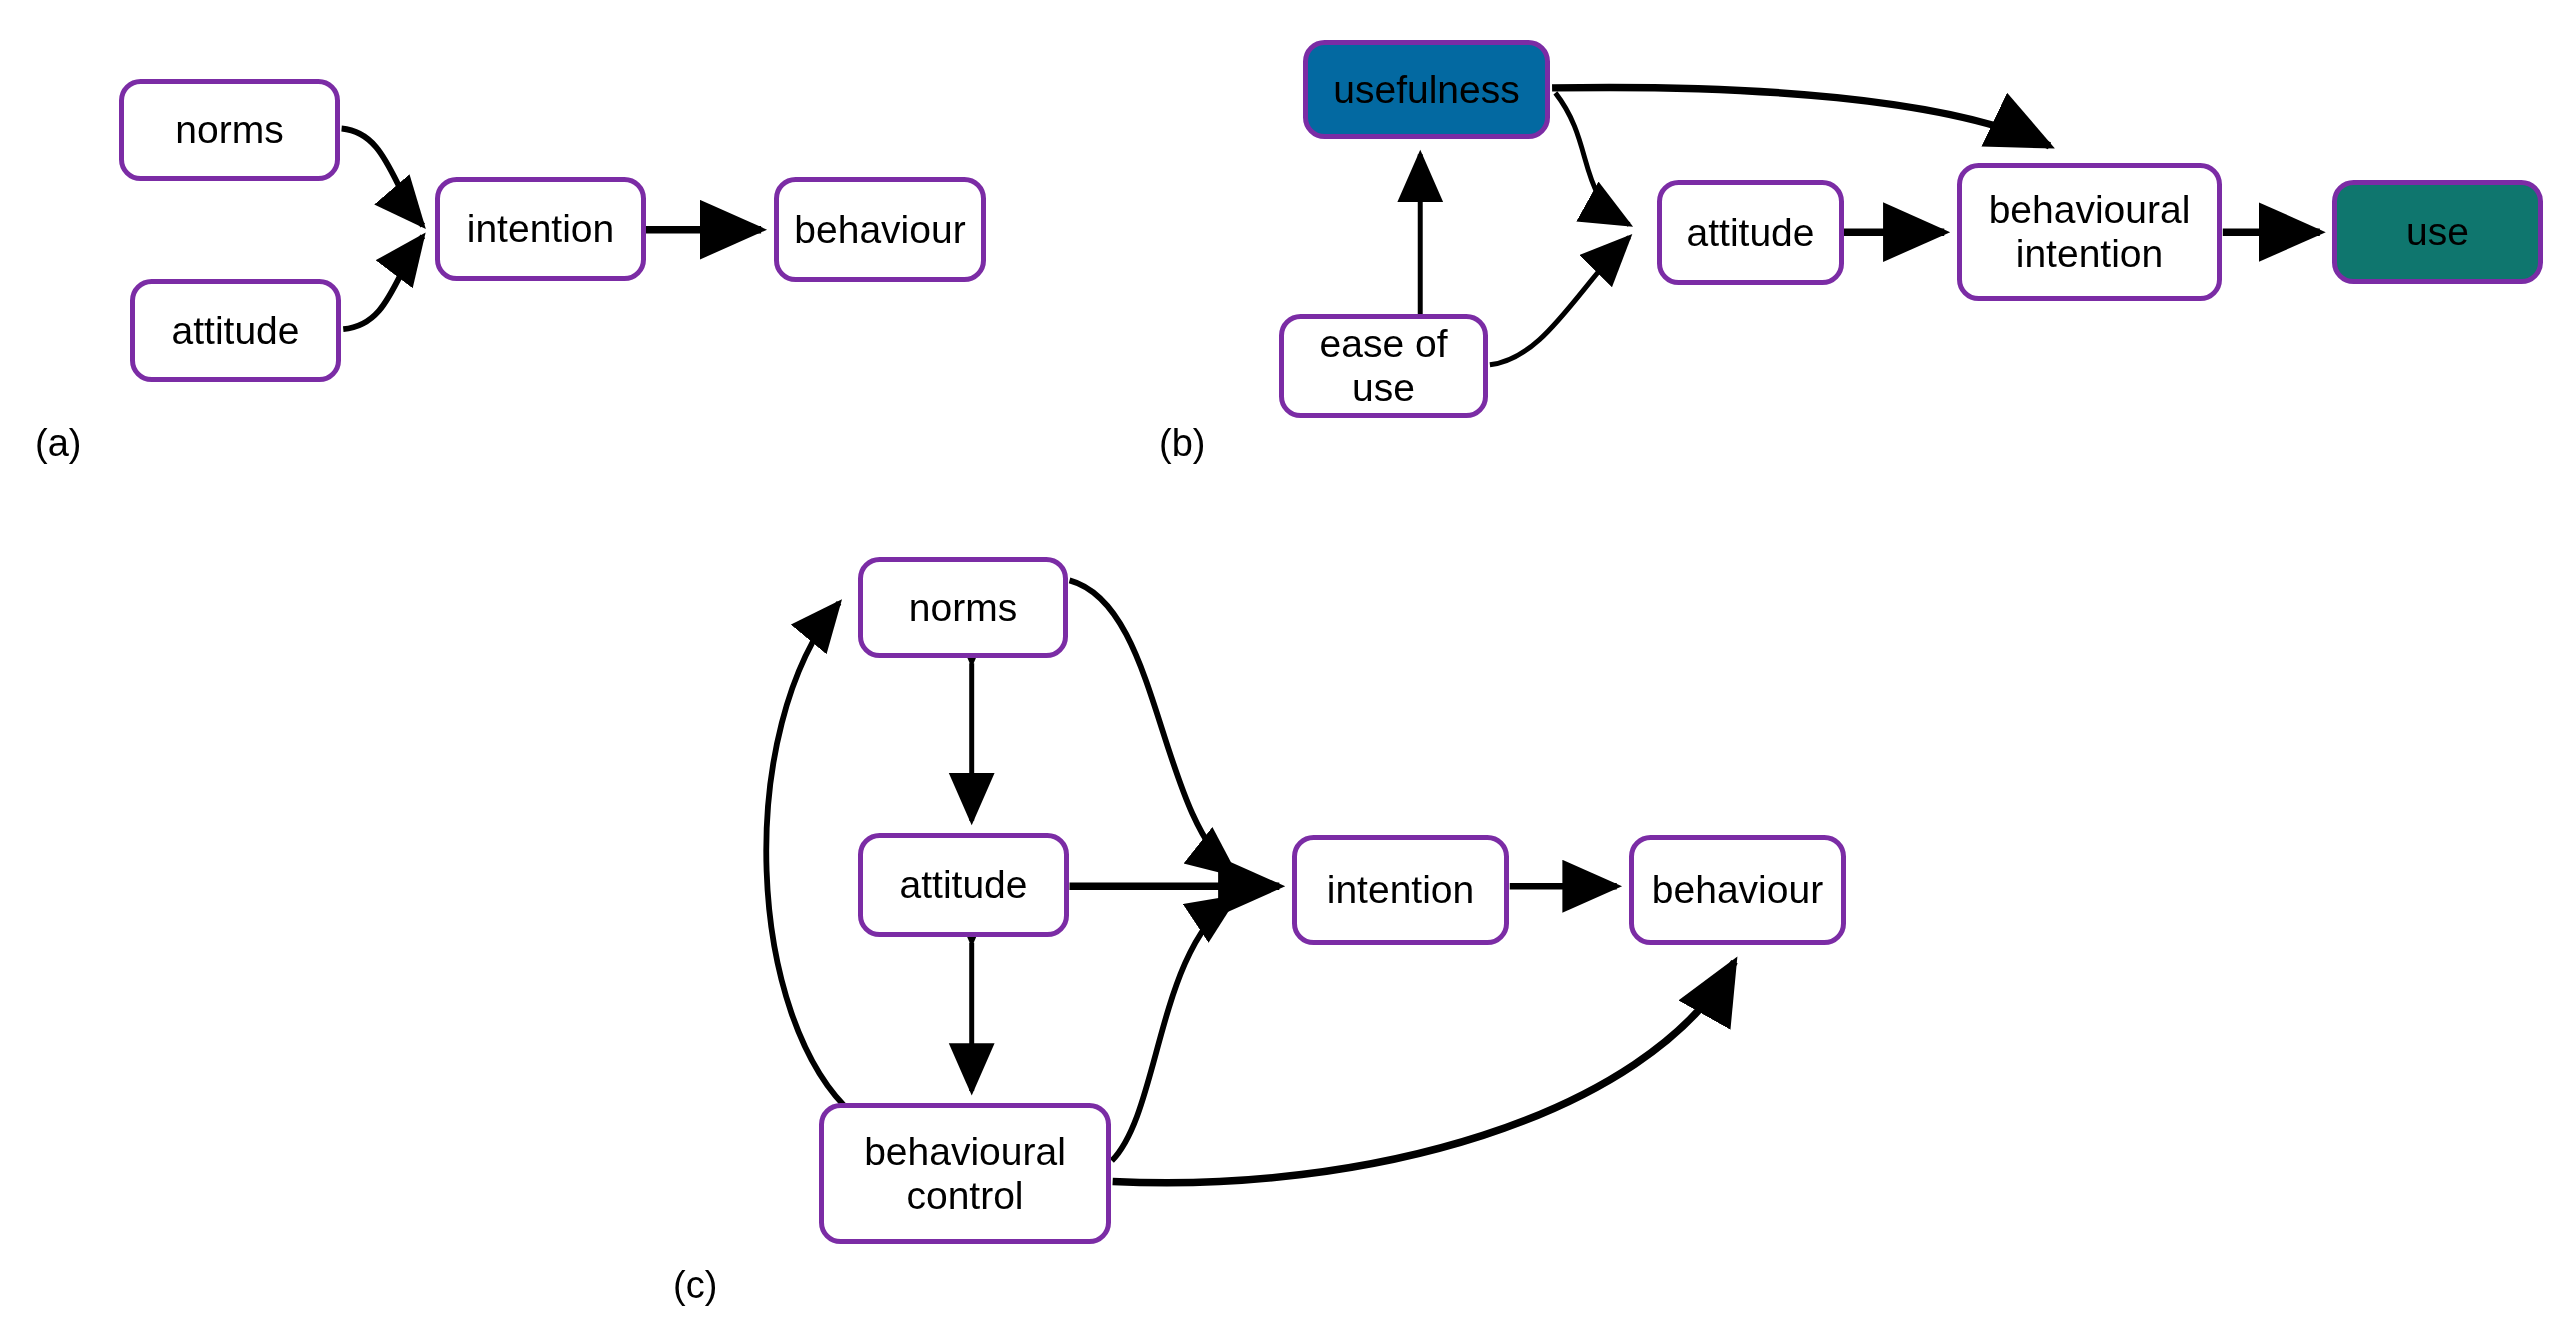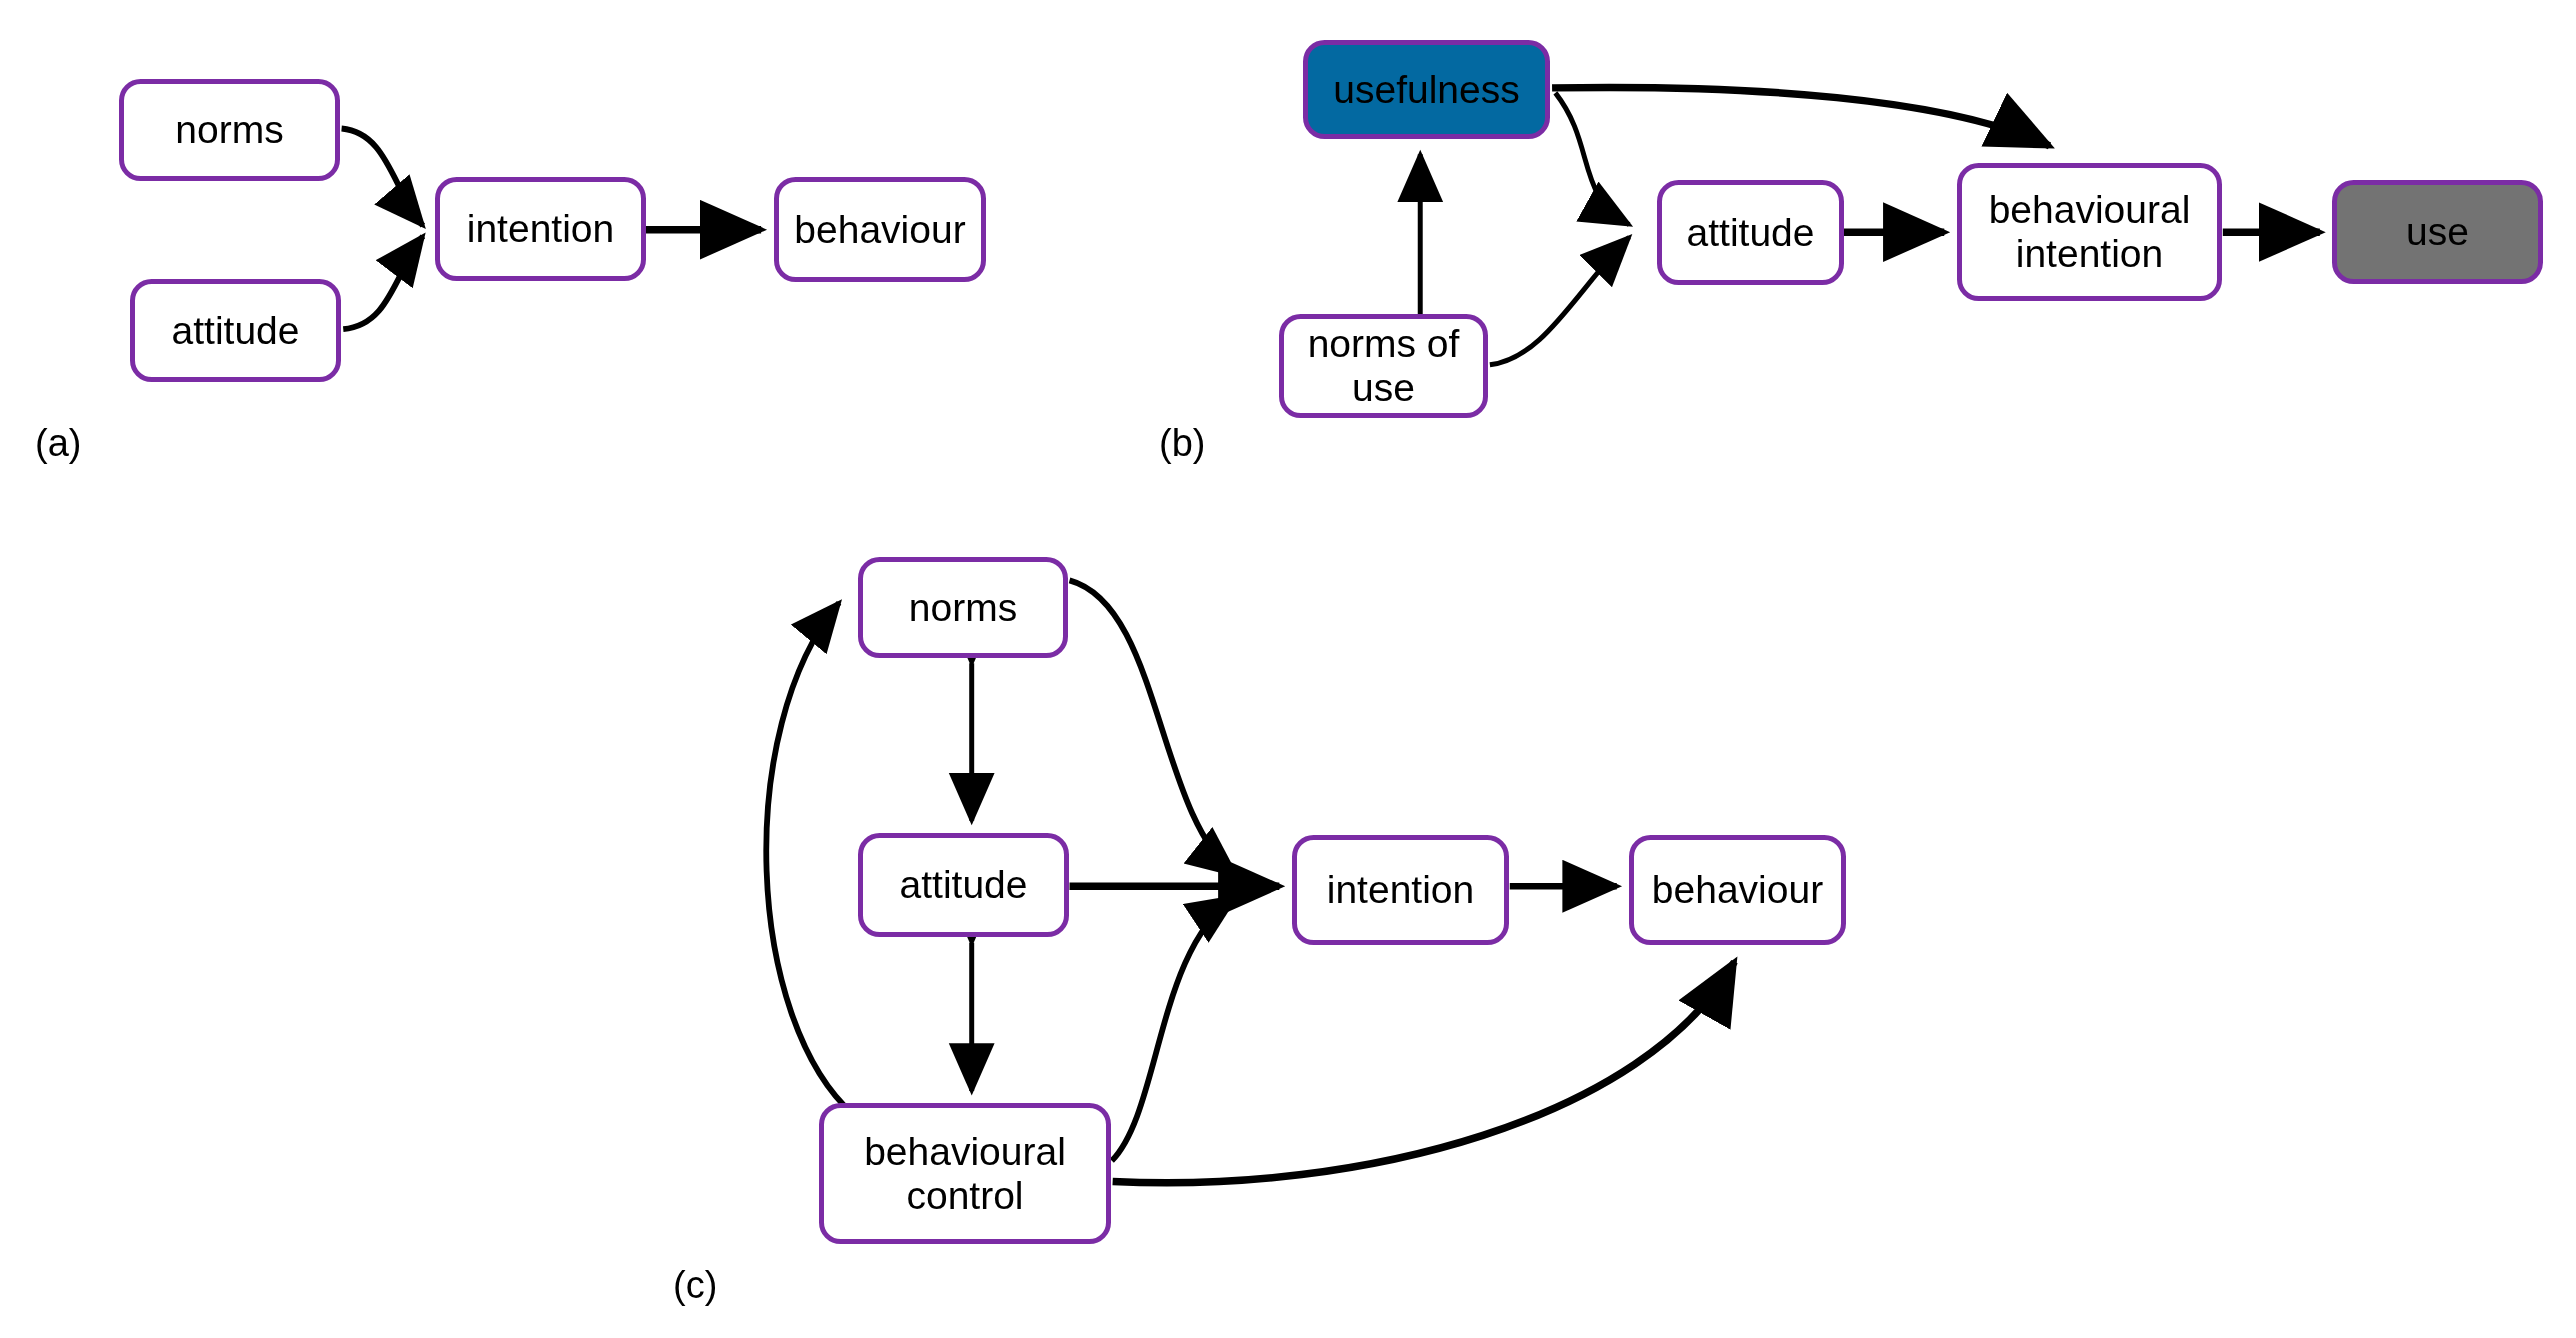--- a/index.html
+++ b/index.html
@@ -86,25 +86,25 @@
     <path d="M 1342 1425 C 1640 1440 1985 1350 2092 1160" fill="none" stroke="#000000" stroke-width="9" marker-end="url(#arrowBig)"></path>
     <line x1="1821" y1="1069" x2="1950" y2="1069" stroke="#000000" stroke-width="8" marker-end="url(#arrowBig)"></line>
   </svg>
 
   <div class="node" style="left: 119px; top: 79px; width: 221px; height: 102px; border-color: rgb(123, 44, 165); background: rgb(255, 255, 255);">norms</div>
   <div class="node" style="left: 130px; top: 279px; width: 211px; height: 103px; border-color: rgb(123, 44, 165); background: rgb(255, 255, 255);">attitude</div>
   <div class="node" style="left: 435px; top: 177px; width: 211px; height: 104px; border-color: rgb(123, 44, 165); background: rgb(255, 255, 255);">intention</div>
   <div class="node" style="left: 774px; top: 177px; width: 212px; height: 105px; border-color: rgb(123, 44, 165); background: rgb(255, 255, 255);">behaviour</div>
 
   <div class="node" style="left: 1303px; top: 40px; width: 247px; height: 99px; border-color: rgb(123, 44, 165); background: #0369a1;">usefulness</div>
-  <div class="node" style="left: 1279px; top: 314px; width: 209px; height: 104px; border-color: rgb(123, 44, 165); background: rgb(255, 255, 255);">norms of use</div>
+  <div class="node" style="left: 1279px; top: 314px; width: 209px; height: 104px; border-color: rgb(123, 44, 165); background: rgb(255, 255, 255);">ease of use</div>
   <div class="node" style="left: 1657px; top: 180px; width: 187px; height: 105px; border-color: rgb(123, 44, 165); background: rgb(255, 255, 255);">attitude</div>
   <div class="node" style="left: 1957px; top: 163px; width: 265px; height: 138px; border-color: rgb(123, 44, 165); background: rgb(255, 255, 255);">behavioural
 intention</div>
-  <div class="node" style="left: 2332px; top: 180px; width: 211px; height: 104px; border-color: rgb(123, 44, 165); background: #737373;">use</div>
+  <div class="node" style="left: 2332px; top: 180px; width: 211px; height: 104px; border-color: rgb(123, 44, 165); background: #0f766e;">use</div>
 
   <div class="node" style="left: 858px; top: 557px; width: 210px; height: 101px; border-color: rgb(123, 44, 165); background: rgb(255, 255, 255);">norms</div>
   <div class="node" style="left: 858px; top: 833px; width: 211px; height: 104px; border-color: rgb(123, 44, 165); background: rgb(255, 255, 255);">attitude</div>
   <div class="node" style="left: 819px; top: 1103px; width: 292px; height: 141px; border-color: rgb(123, 44, 165); background: rgb(255, 255, 255);">behavioural
 control</div>
   <div class="node" style="left: 1292px; top: 835px; width: 217px; height: 110px; border-color: rgb(123, 44, 165); background: rgb(255, 255, 255);">intention</div>
   <div class="node" style="left: 1629px; top: 835px; width: 217px; height: 110px; border-color: rgb(123, 44, 165); background: rgb(255, 255, 255);">behaviour</div>
 
   <div class="panel-label" style="left: 35px; top: 424px;">(a)</div>
   <div class="panel-label" style="left: 1159px; top: 424px;">(b)</div>

